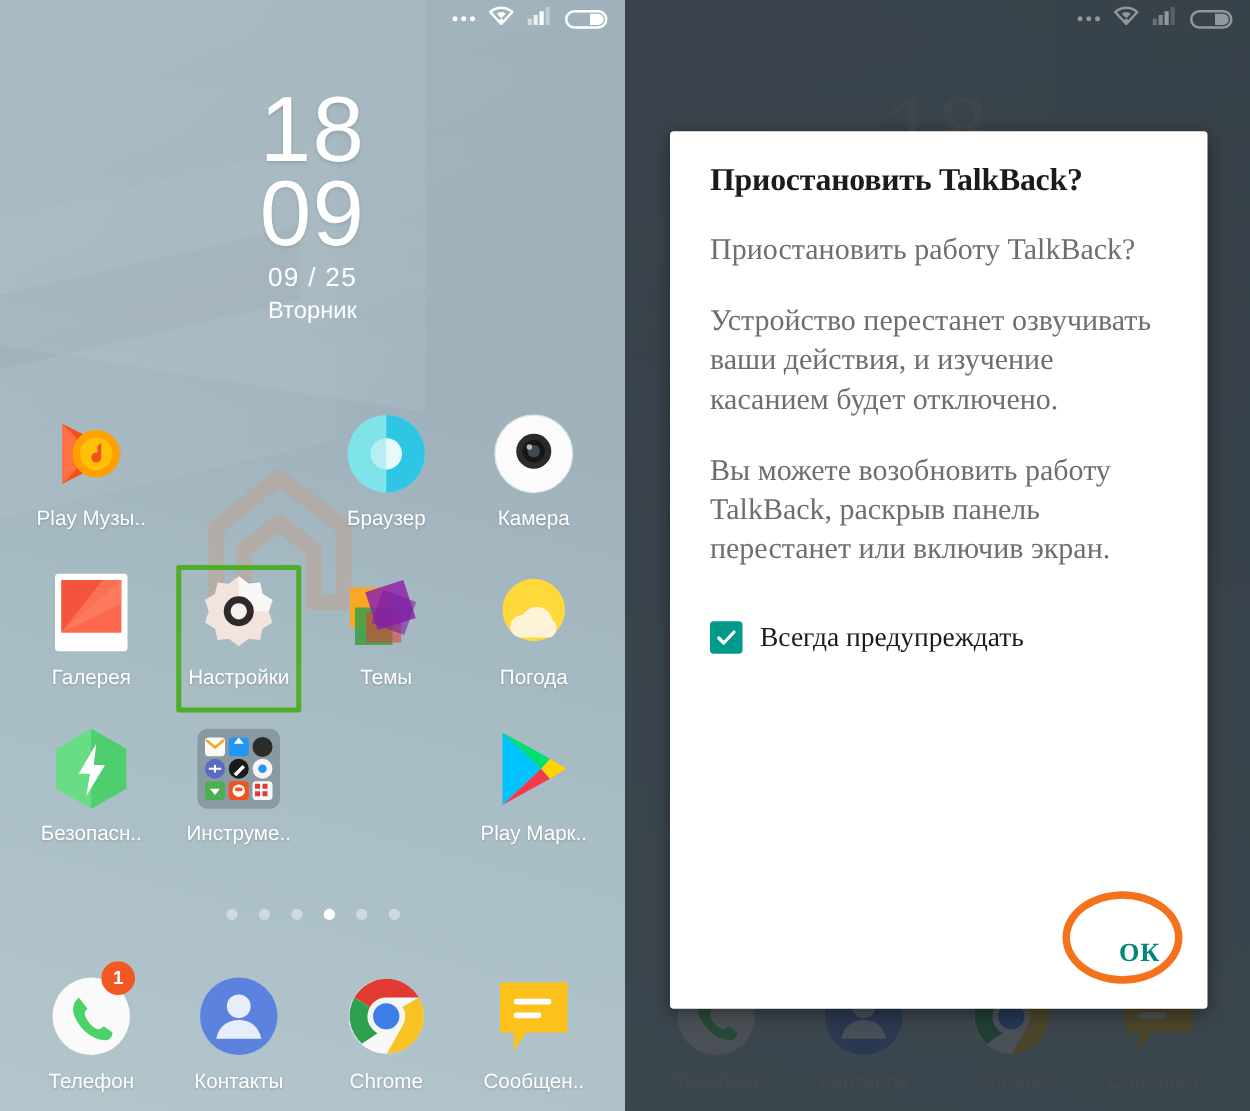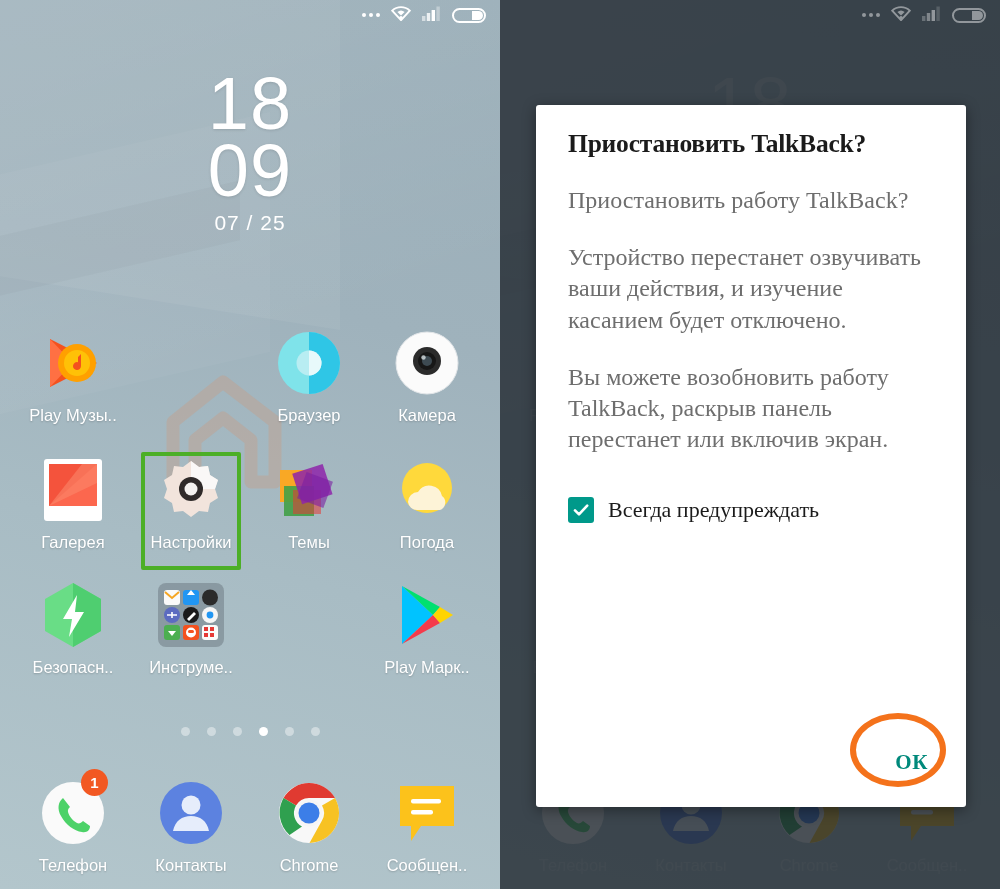--- a/index.html
+++ b/index.html
@@ -146,21 +146,22 @@
             <rect x="9.6" y="4" width="3.4" height="11" fill="#fff"></rect>
             <rect x="14.4" y="0.5" width="3.4" height="14.5" fill="#fff" opacity=".35"></rect>
           </svg>
       </span>
       <span class="battery"></span>
     </div>
 
     <div class="clock">
       <div class="hh">18</div>
       <div class="mm">09</div>
-      <div class="date">07 / 25</div>
+      <div class="date">09 / 25</div>
+      <div class="dow">Вторник</div>
     </div>
 
     <div class="watermark">
       <svg class="wm-house" viewBox="0 0 120 115">
         <path d="M8 48 L58 8 L110 48 L110 108 L86 108 L86 66 L58 44 L30 66 L30 108 L8 108 Z" fill="none" stroke="rgba(196,160,140,0.45)" stroke-width="13" stroke-linejoin="round"></path>
       </svg>
 
     </div>
 
     <div class="grid">

